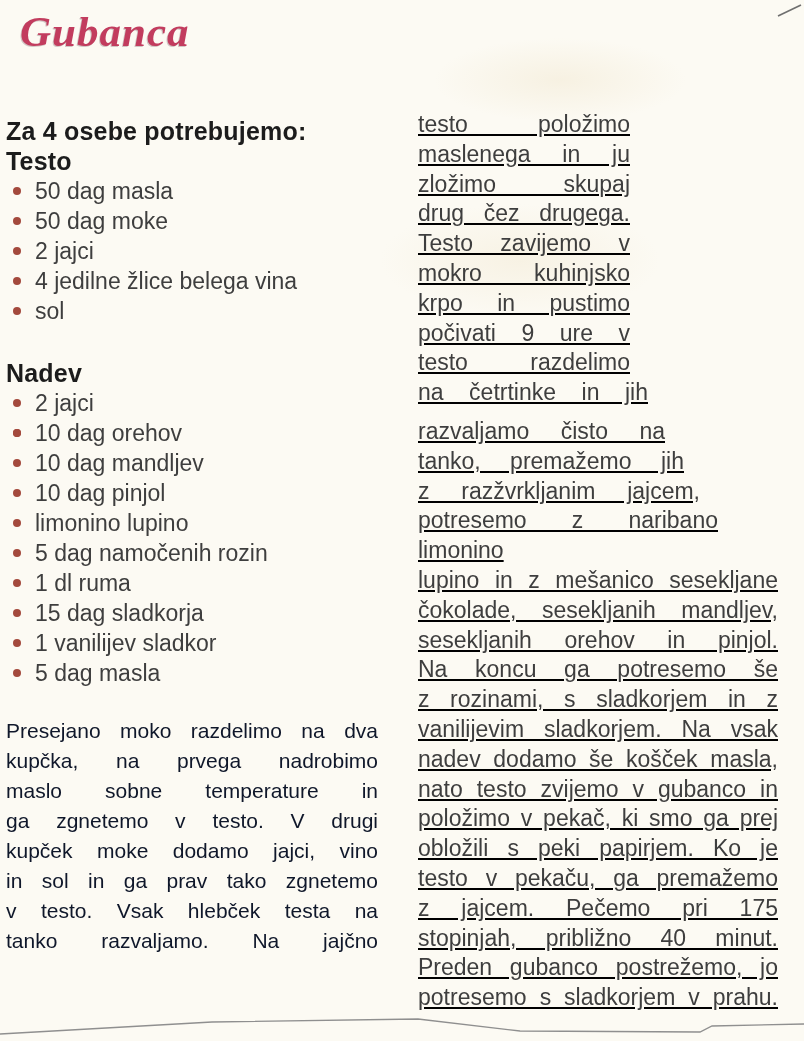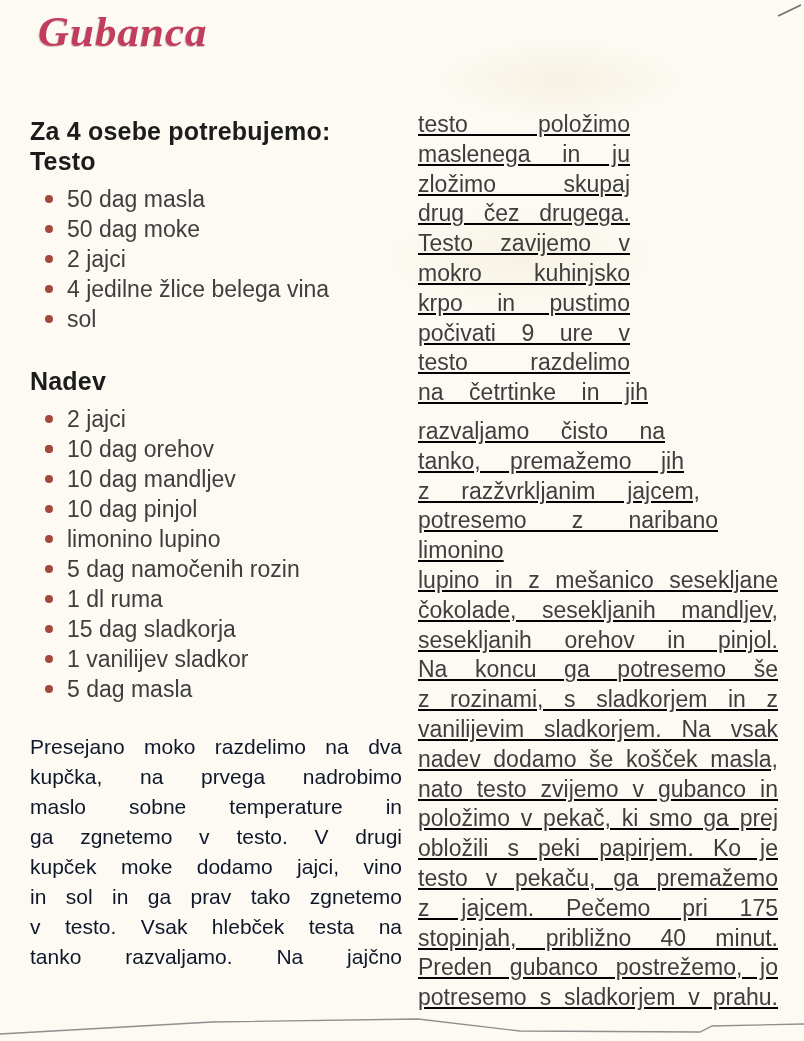--- a/index.html
+++ b/index.html
@@ -15,33 +15,33 @@
   }
   
   .page::before{
     content:"";position:absolute;left:380px;top:0;width:360px;height:360px;
     background:
       radial-gradient(ellipse 180px 60px at 180px 80px, rgba(240,230,205,.45), rgba(240,230,205,0) 70%),
       radial-gradient(ellipse 200px 80px at 140px 260px, rgba(240,230,205,.4), rgba(240,230,205,0) 70%);
     pointer-events:none;
   }
   .title{
-    position:absolute;left:38px;top:8px;margin:0;
+    position:absolute;left:20px;top:8px;margin:0;
     font-family:"Liberation Serif", serif;
     font-style:italic;font-weight:bold;font-size:43px;line-height:1.1;
     color:#c23c5e;letter-spacing:1px;
     text-shadow:-1px 1px 0 rgba(80,40,50,.25);
   }
-  .col-left{position:absolute;left:30px;top:116px;width:372px;}
+  .col-left{position:absolute;left:6px;top:116px;width:372px;}
   .heading{
     font-weight:bold;font-size:25px;line-height:30px;color:#1c1c1c;
     letter-spacing:.2px;
   }
   .heading.nadev{margin-top:32px;}
-  .ing-list{list-style:none;margin:8px;padding:0;width:312px;}
+  .ing-list{list-style:none;margin:0;padding:0;width:312px;}
   .ing-item{
     position:relative;padding-left:29px;
     font-size:23px;line-height:30px;color:#3e3e3e;
   }
   .bullet{
     position:absolute;left:7px;top:11px;width:8px;height:8px;
     border-radius:50%;background:#a3493c;
   }
   .para-left{margin-top:28px;width:372px;}
   .para-left .line{

